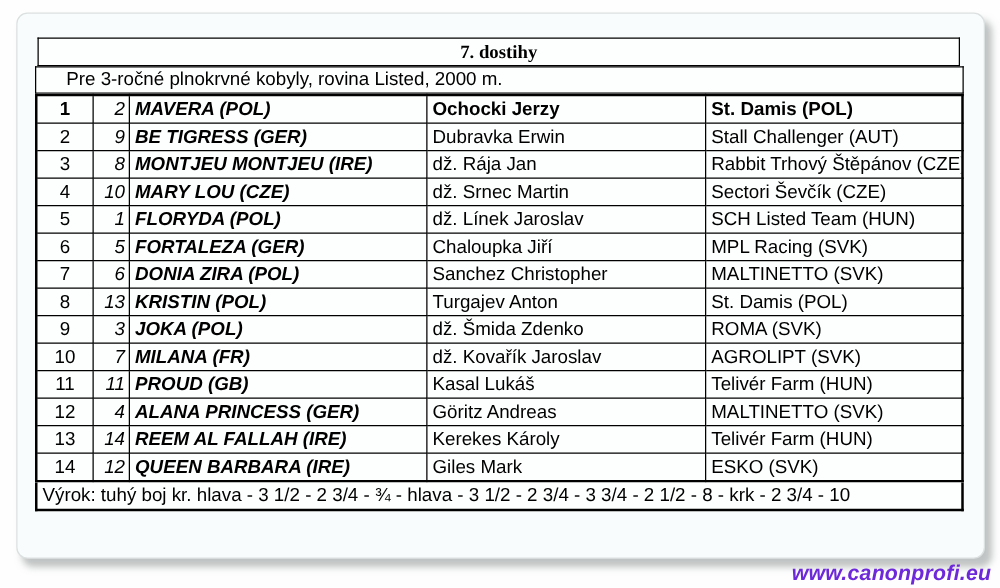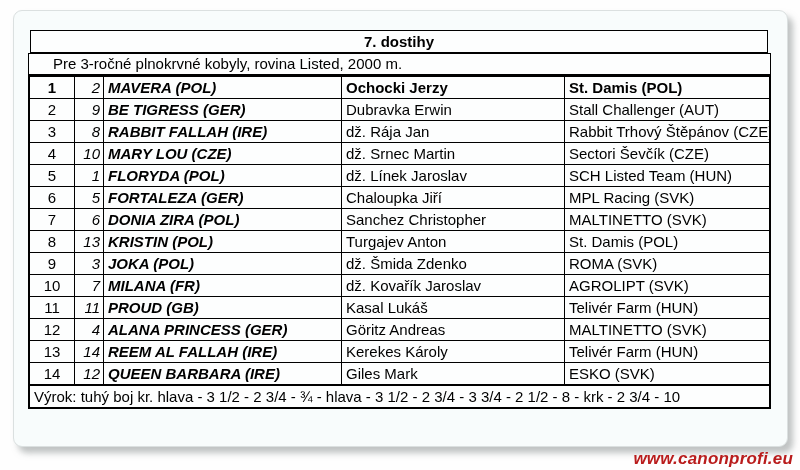--- a/index.html
+++ b/index.html
@@ -36,20 +36,21 @@
     font-size: 15px;
     line-height: 20px;
     padding: 0 4px;
     white-space: nowrap;
     overflow: hidden;
   }
   .t-head {
     width: calc(100% - 5px);
     margin-left: 2px;
     border: 1px solid #000;
+    font-family: Liberation Serif, serif;
   }
   .t-head td {
     text-align: center;
     font-weight: bold;
     height: 21px;
     border: 1px solid #000;
   }
   .t-cond { border: 1px solid #000; }
   .t-cond td { height: 20px; padding-left: 24px; }
   .t-body { border: 2px solid #000; }
@@ -112,21 +113,21 @@
           <tr>
     <td class="col-pos">2</td>
     <td class="col-start">9</td>
     <td class="col-horse">BE TIGRESS (GER)</td>
     <td class="col-jockey">Dubravka Erwin</td>
     <td class="col-owner">Stall Challenger (AUT)</td>
   </tr>
           <tr>
     <td class="col-pos">3</td>
     <td class="col-start">8</td>
-    <td class="col-horse">RABBIT FALLAH (IRE)</td>
+    <td class="col-horse">MONTJEU MONTJEU (IRE)</td>
     <td class="col-jockey">dž. Rája Jan</td>
     <td class="col-owner">Rabbit Trhový Štěpánov (CZE)</td>
   </tr>
           <tr>
     <td class="col-pos">4</td>
     <td class="col-start">10</td>
     <td class="col-horse">MARY LOU (CZE)</td>
     <td class="col-jockey">dž. Srnec Martin</td>
     <td class="col-owner">Sectori Ševčík (CZE)</td>
   </tr>
@@ -206,14 +207,14 @@
     <table class="t-verdict">
       <tbody>
           <tr>
         <td><span>Výrok:</span> <span>tuhý boj kr. hlava - 3 1/2 - 2 3/4 - ¾ - hlava - 3 1/2 - 2 3/4 - 3 3/4 - 2 1/2 - 8 - krk - 2 3/4 - 10</span></td>
       </tr>
     </tbody>
       </table>
 
   </div>
 
-  <div class="watermark" style="color: #b91c1c;">www.canonprofi.eu</div>
+  <div class="watermark" style="color: #6d28d9;">www.canonprofi.eu</div>
 </div>
 
 </body></html>

